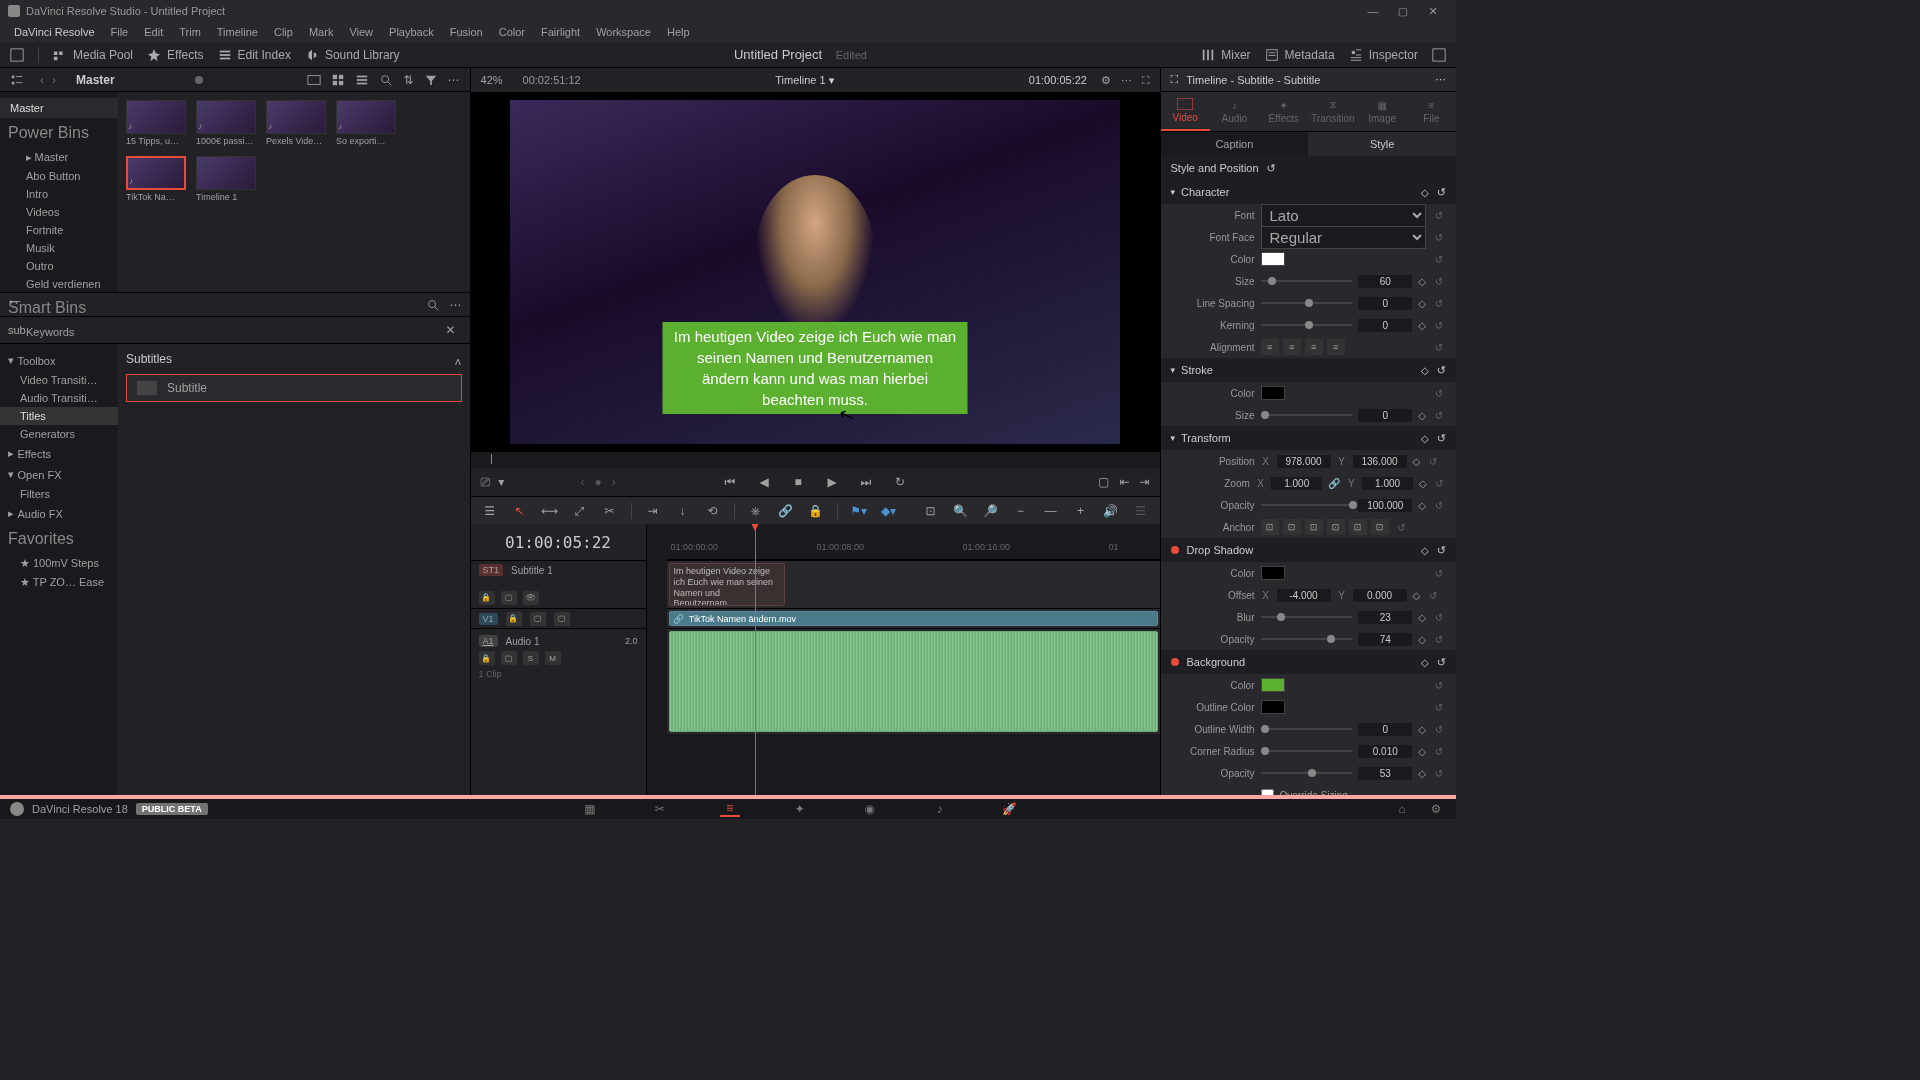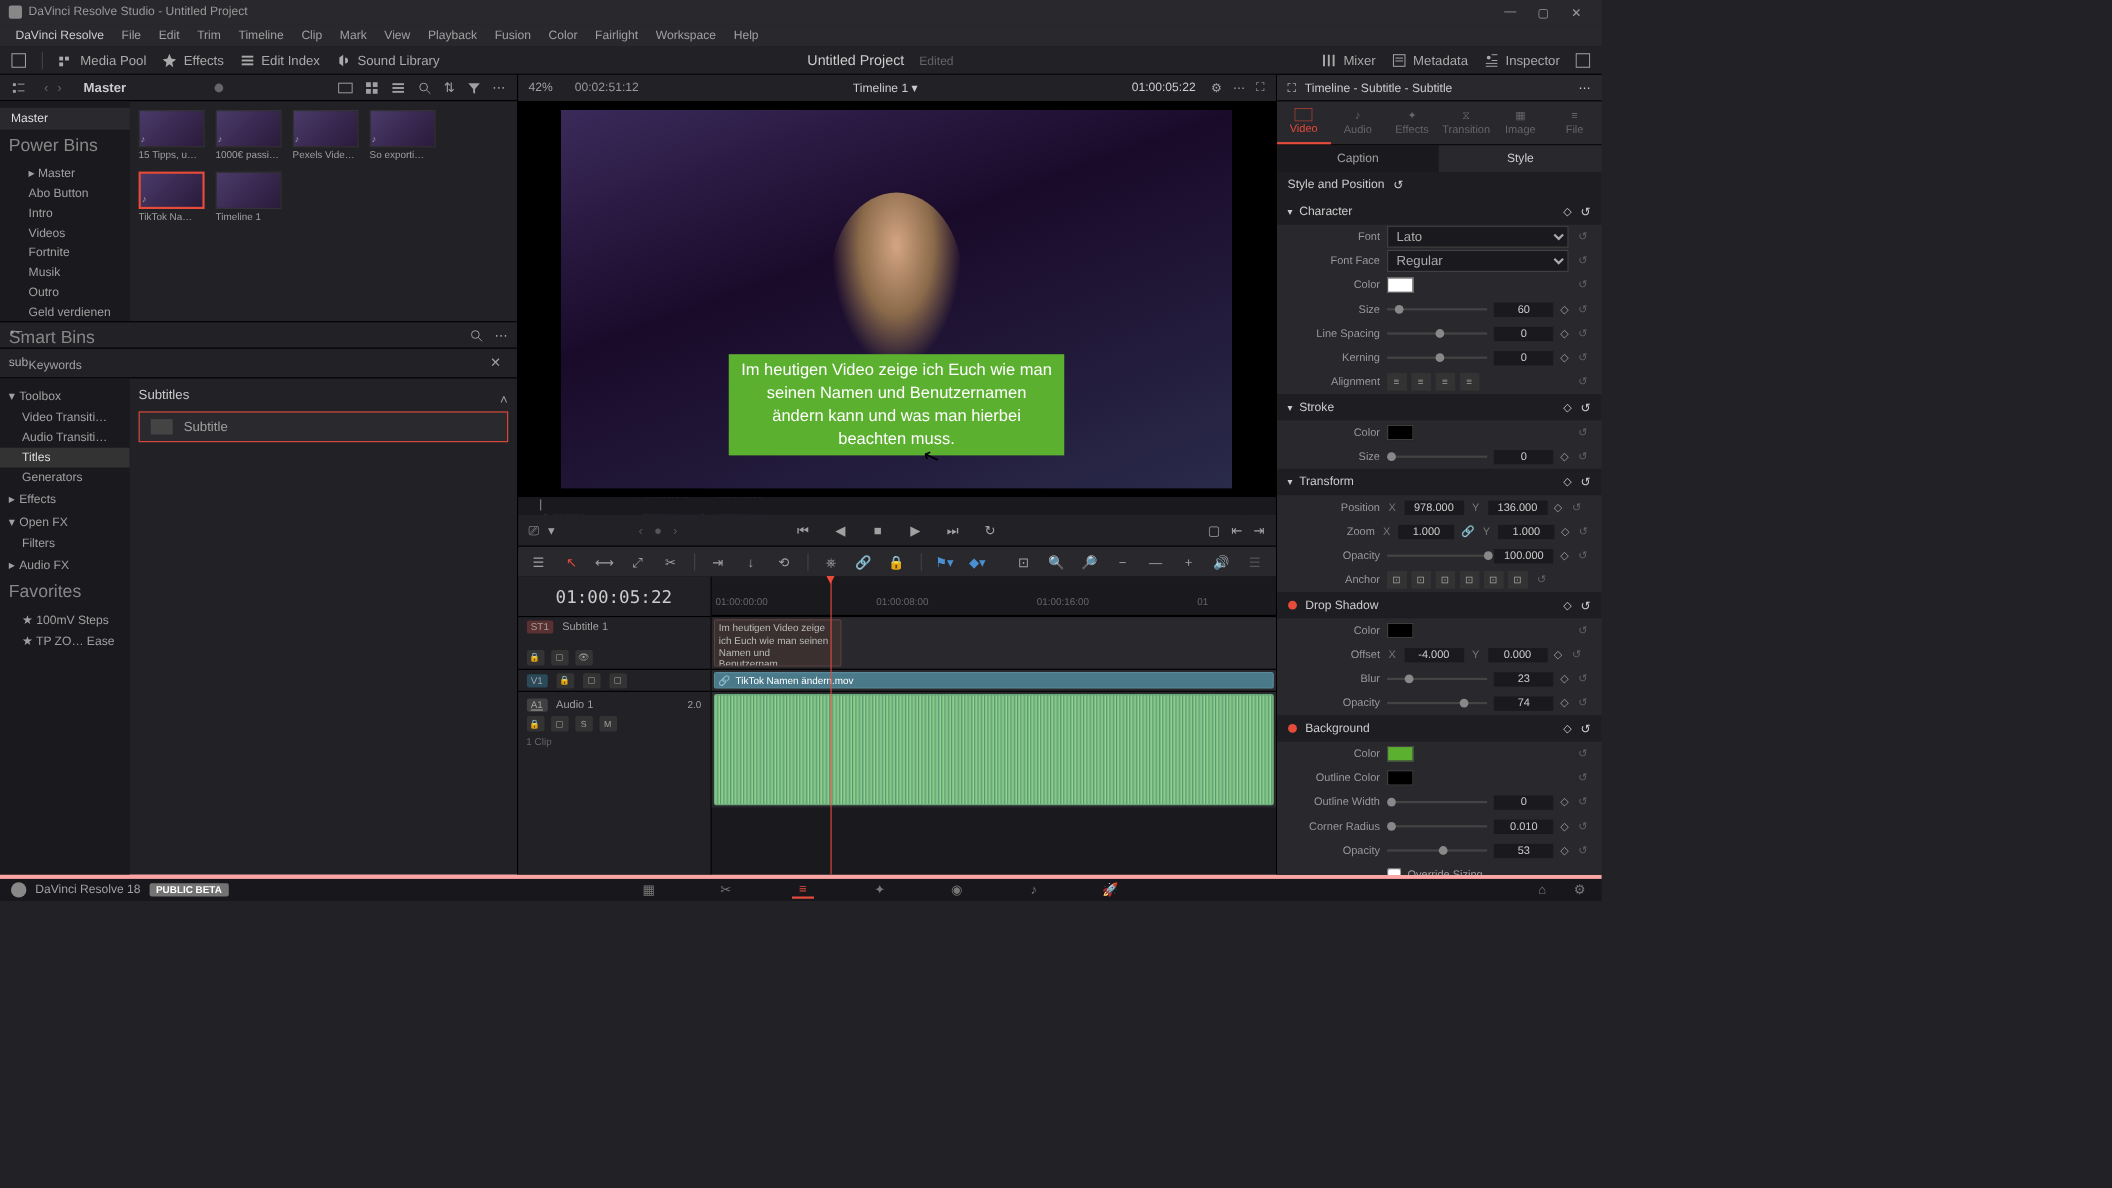--- a/index.html
+++ b/index.html
@@ -98,21 +98,21 @@
 .track-header.subtitle { height: 48px; flex-wrap: wrap; }
 .track-header.video { height: 20px; }
 .track-header.audio { height: 106px; align-items: flex-start; padding-top: 6px; flex-direction: column; gap: 4px; }
 .track-badge { background: #333; padding: 1px 4px; border-radius: 2px; font-size: 9px; }
 .track-badge.st { background: #5a3030; }
 .track-badge.v { background: #2a4a5a; }
 .track-badge.a { background: #404040; text-decoration: underline; }
 .track-controls { display: flex; gap: 6px; }
 .tc-btn { width: 16px; height: 14px; background: #333; border-radius: 2px; cursor: pointer; font-size: 8px; display: flex; align-items: center; justify-content: center; }
 
-.tl-right { flex: 1; position: relative; }
+.tl-right { flex: 1; position: relative; padding-left: 20px; }
 .tl-ruler { height: 36px; background: #1a1a1e; border-bottom: 1px solid #000; position: relative; font-size: 9px; color: #666; }
 .ruler-tick { position: absolute; top: 18px; }
 .playhead { position: absolute; top: 0; bottom: 0; width: 1px; background: #e64b3c; z-index: 10; }
 .playhead::before { content: ''; position: absolute; top: -2px; left: -4px; width: 9px; height: 9px; background: #e64b3c; clip-path: polygon(0 0, 100% 0, 50% 100%); }
 
 .track-lane { border-top: 1px solid #000; position: relative; background: #28282d; }
 .track-lane.subtitle { height: 48px; }
 .track-lane.video { height: 20px; }
 .track-lane.audio { height: 106px; }
 .clip { position: absolute; top: 2px; bottom: 2px; border-radius: 2px; overflow: hidden; }
@@ -135,21 +135,21 @@
 .insp-section-hdr .dot-toggle { width: 8px; height: 8px; border-radius: 50%; background: #e64b3c; margin-right: 8px; }
 .insp-section-hdr .kf-diamond { margin-left: auto; font-size: 10px; cursor: pointer; }
 .insp-section-hdr .reset { margin-left: 8px; font-size: 11px; cursor: pointer; }
 
 .insp-row { height: 22px; display: flex; align-items: center; padding: 0 10px; gap: 6px; font-size: 10px; }
 .insp-row .lbl { width: 84px; text-align: right; color: #999; }
 .insp-row .slider { flex: 1; height: 2px; background: #444; position: relative; cursor: pointer; }
 .insp-row .slider .knob { position: absolute; top: -3px; width: 8px; height: 8px; background: #888; border-radius: 50%; }
 .insp-row .val { width: 54px; text-align: center; background: #1a1a1e; padding: 1px 0; color: #ccc; cursor: text; }
 .insp-row .color-swatch { width: 24px; height: 14px; border: 1px solid #444; cursor: pointer; }
-.insp-row select { background: #1a1a1e; border: 1px solid #444; color: #aaa; font-size: 12px; flex: 1; padding: 1px 4px; }
+.insp-row select { background: #1a1a1e; border: 1px solid #444; color: #aaa; font-size: 15px; flex: 1; padding: 1px 4px; }
 .insp-row .axis { width: 10px; text-align: center; color: #777; }
 .insp-row .reset-r { width: 14px; text-align: center; cursor: pointer; color: #666; }
 .align-btns { display: flex; gap: 4px; }
 .align-btn { width: 18px; height: 16px; background: #333; cursor: pointer; display: flex; align-items: center; justify-content: center; font-size: 9px; }
 
 
 .pagebar { height: 24px; background: #18181c; display: flex; align-items: center; padding: 0 10px; border-top: 4px solid #fca5a5; gap: 48px; }
 .pagebar-left { display: flex; align-items: center; gap: 8px; font-size: 11px; }
 .beta-badge { background: #737373; color: #fff; padding: 1px 6px; border-radius: 2px; font-size: 9px; font-weight: bold; }
 .pagebar-center { flex: 1; display: flex; justify-content: center; gap: 50px; }

